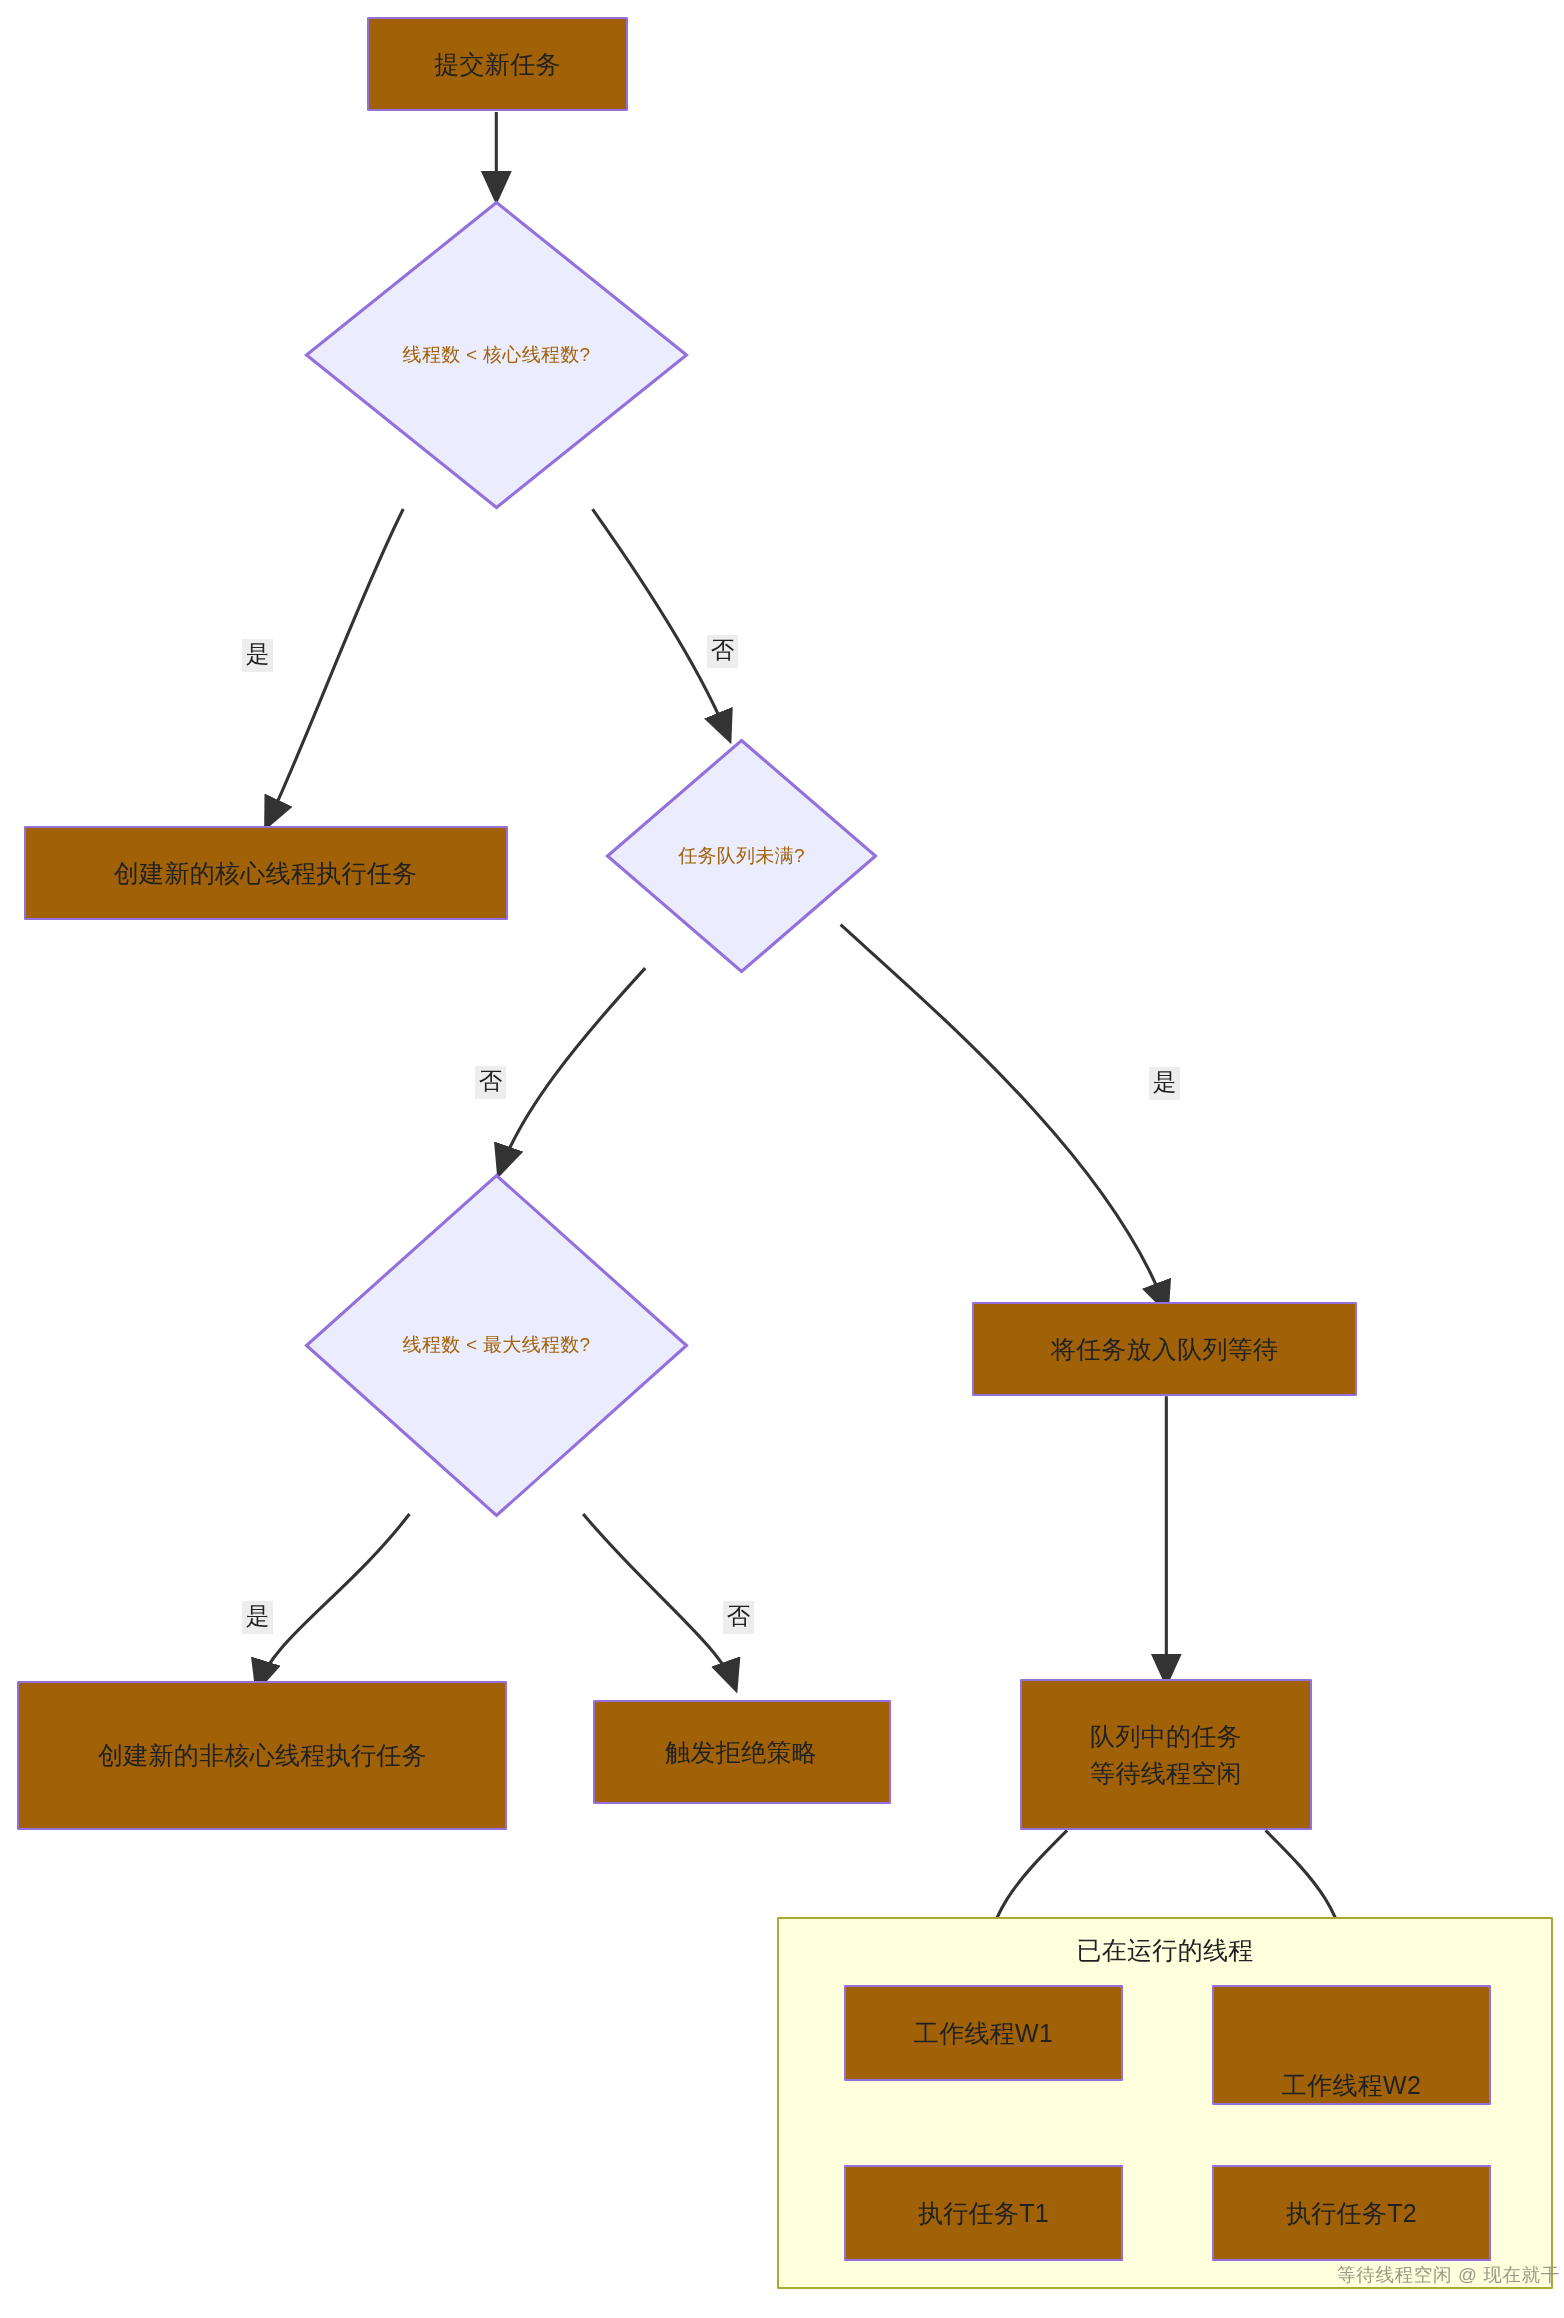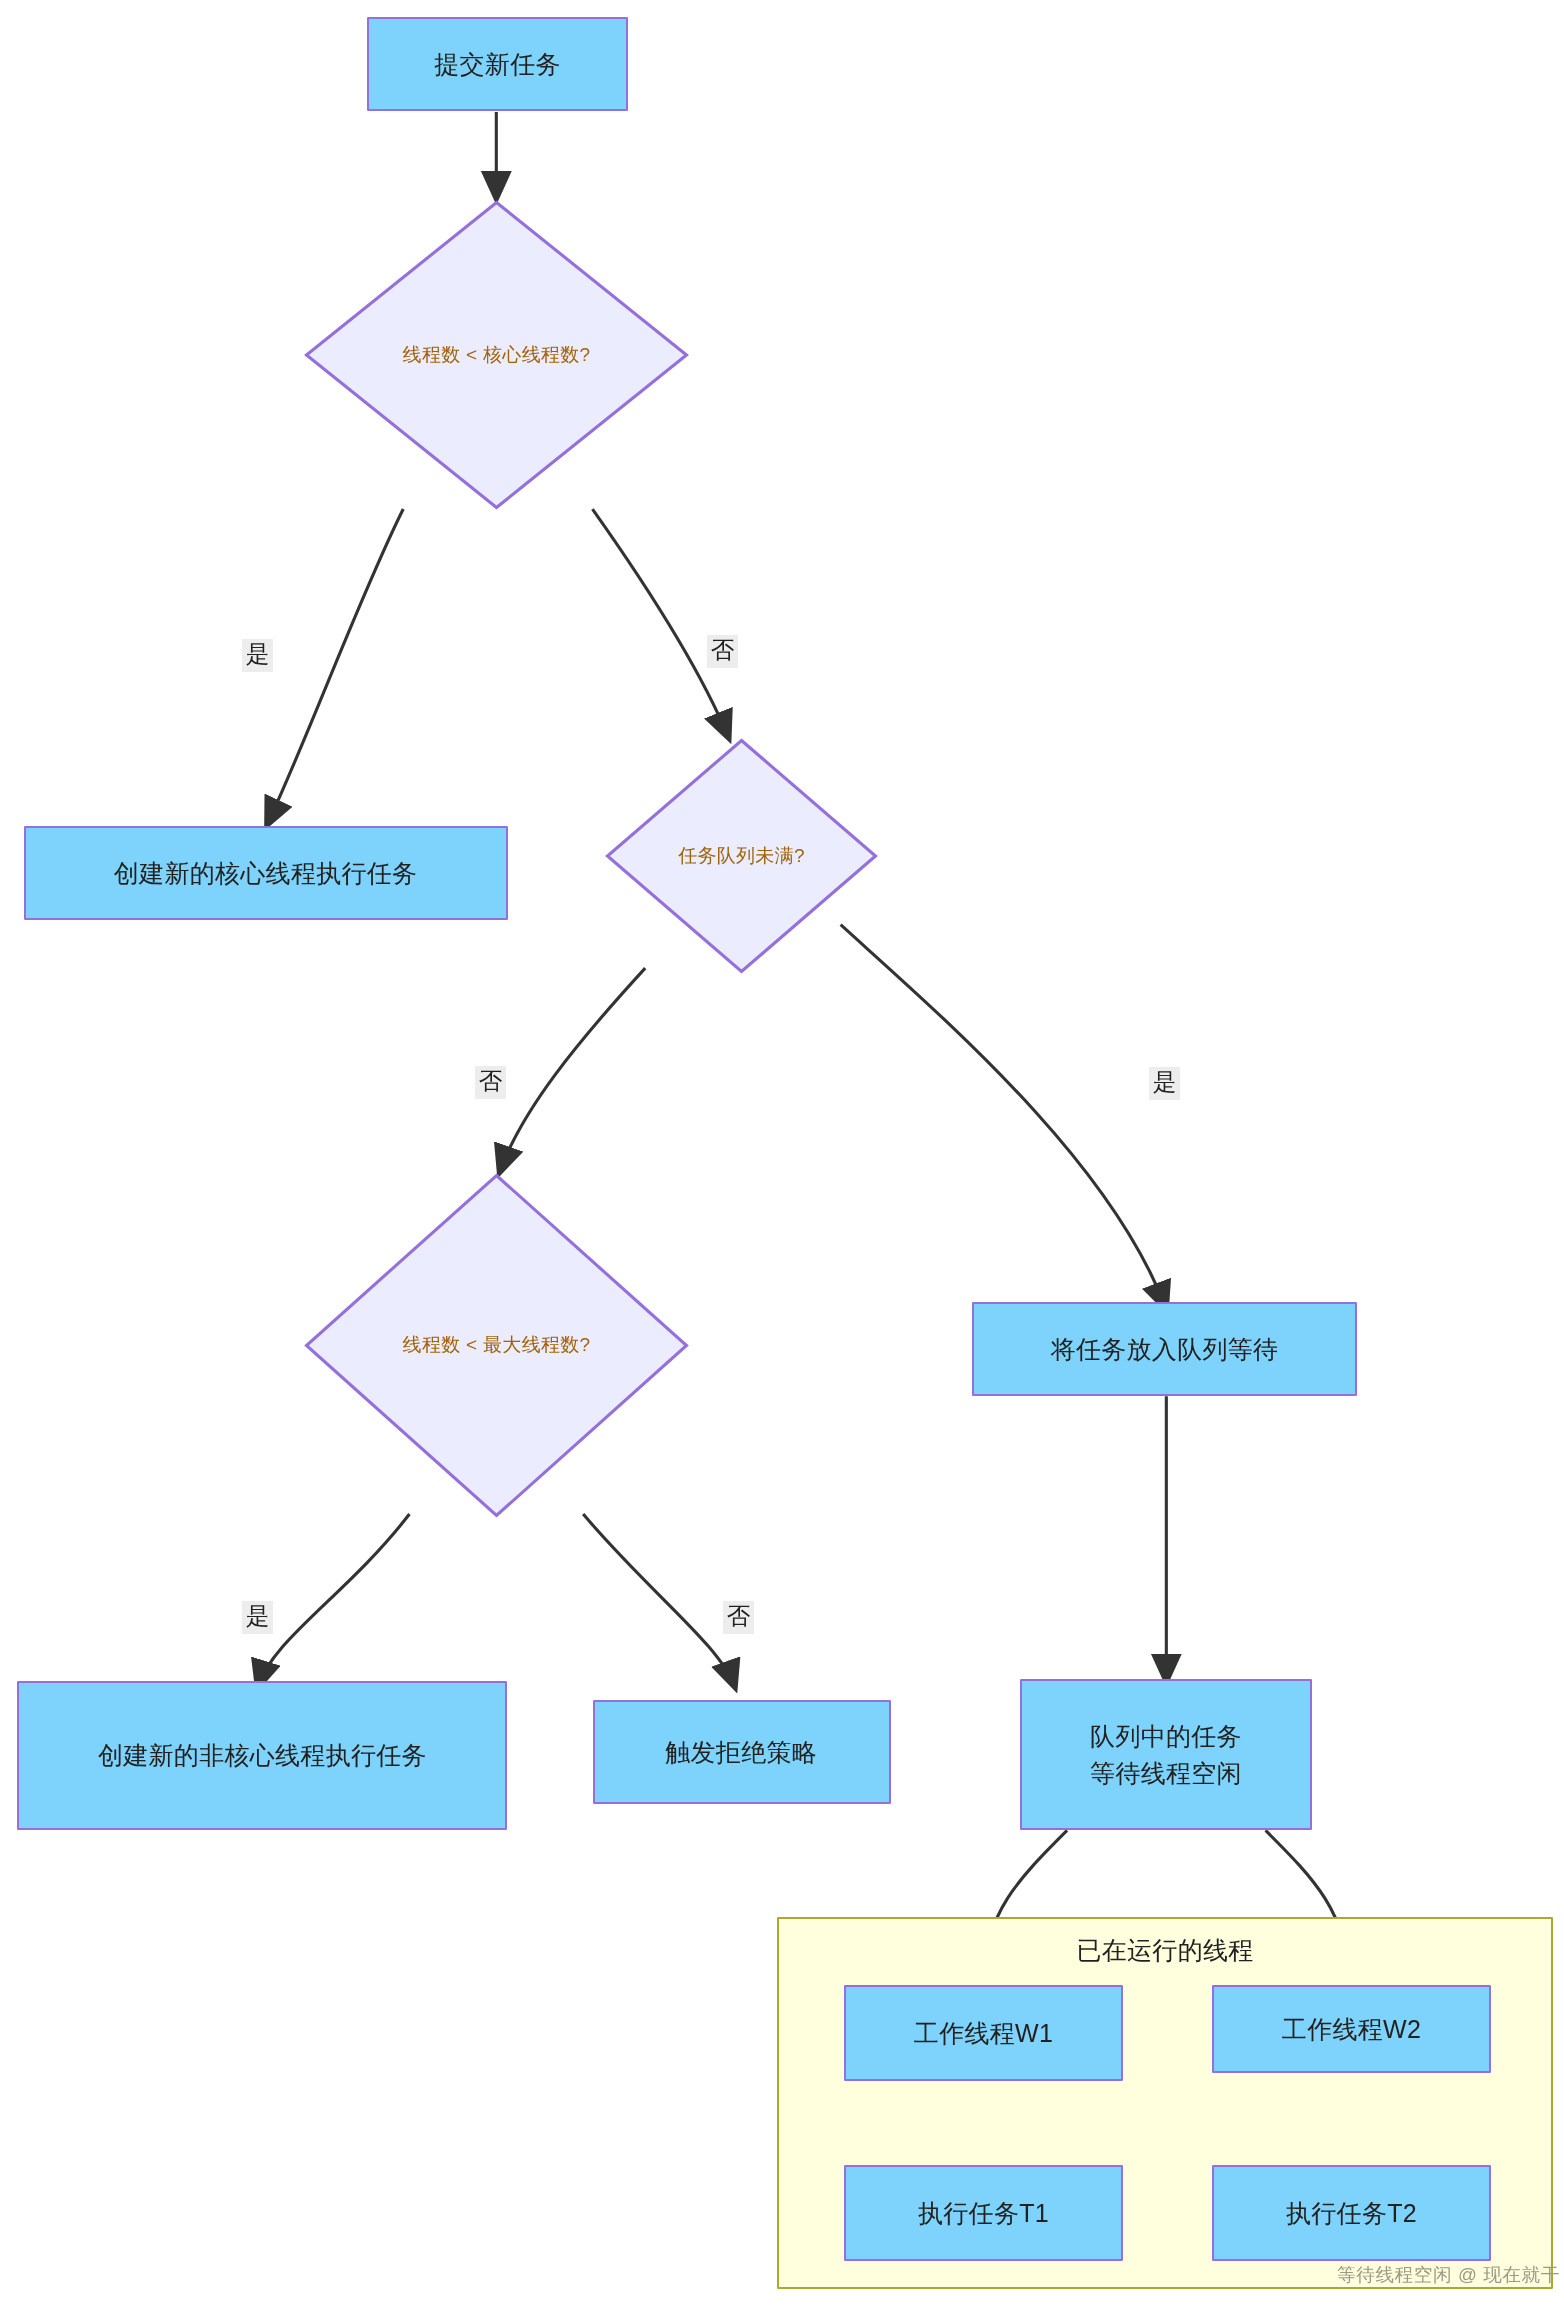--- a/index.html
+++ b/index.html
@@ -21,21 +21,21 @@
     position: absolute;
     left: 0;
     top: 0;
     width: 1564px;
     height: 2319px;
     pointer-events: none;
   }
   .node {
     position: absolute;
     box-sizing: border-box;
-    background: #7dd3fc;
+    background: #a16207;
     border: 2.5px solid #9370db;
     border-radius: 1.2px;
     display: flex;
     align-items: center;
     justify-content: center;
     text-align: center;
     color: #212121;
     font-size: 25px;
     line-height: 1.45;
     letter-spacing: 0.3px;
@@ -185,21 +185,21 @@
 
   <div class="node" style="left:1020px; top:1679px; width:292px; height:151px;">
     <span style="white-space:pre-line;">队列中的任务
 等待线程空闲</span>
   </div>
 
   <div class="node" style="left:844px; top:1985px; width:279px; height:96px;">
     <span>工作线程W1</span>
   </div>
 
-  <div class="node" style="left:1212px; top:1985px; width:279px; height:88px;">
+  <div class="node" style="left:1212px; top:1985px; width:279px; height:120px;align-items:flex-end;">
     <span>工作线程W2</span>
   </div>
 
   <div class="node" style="left:844px; top:2165px; width:279px; height:96px;">
     <span>执行任务T1</span>
   </div>
 
   <div class="node" style="left:1212px; top:2165px; width:279px; height:96px;">
     <span>执行任务T2</span>
   </div>

